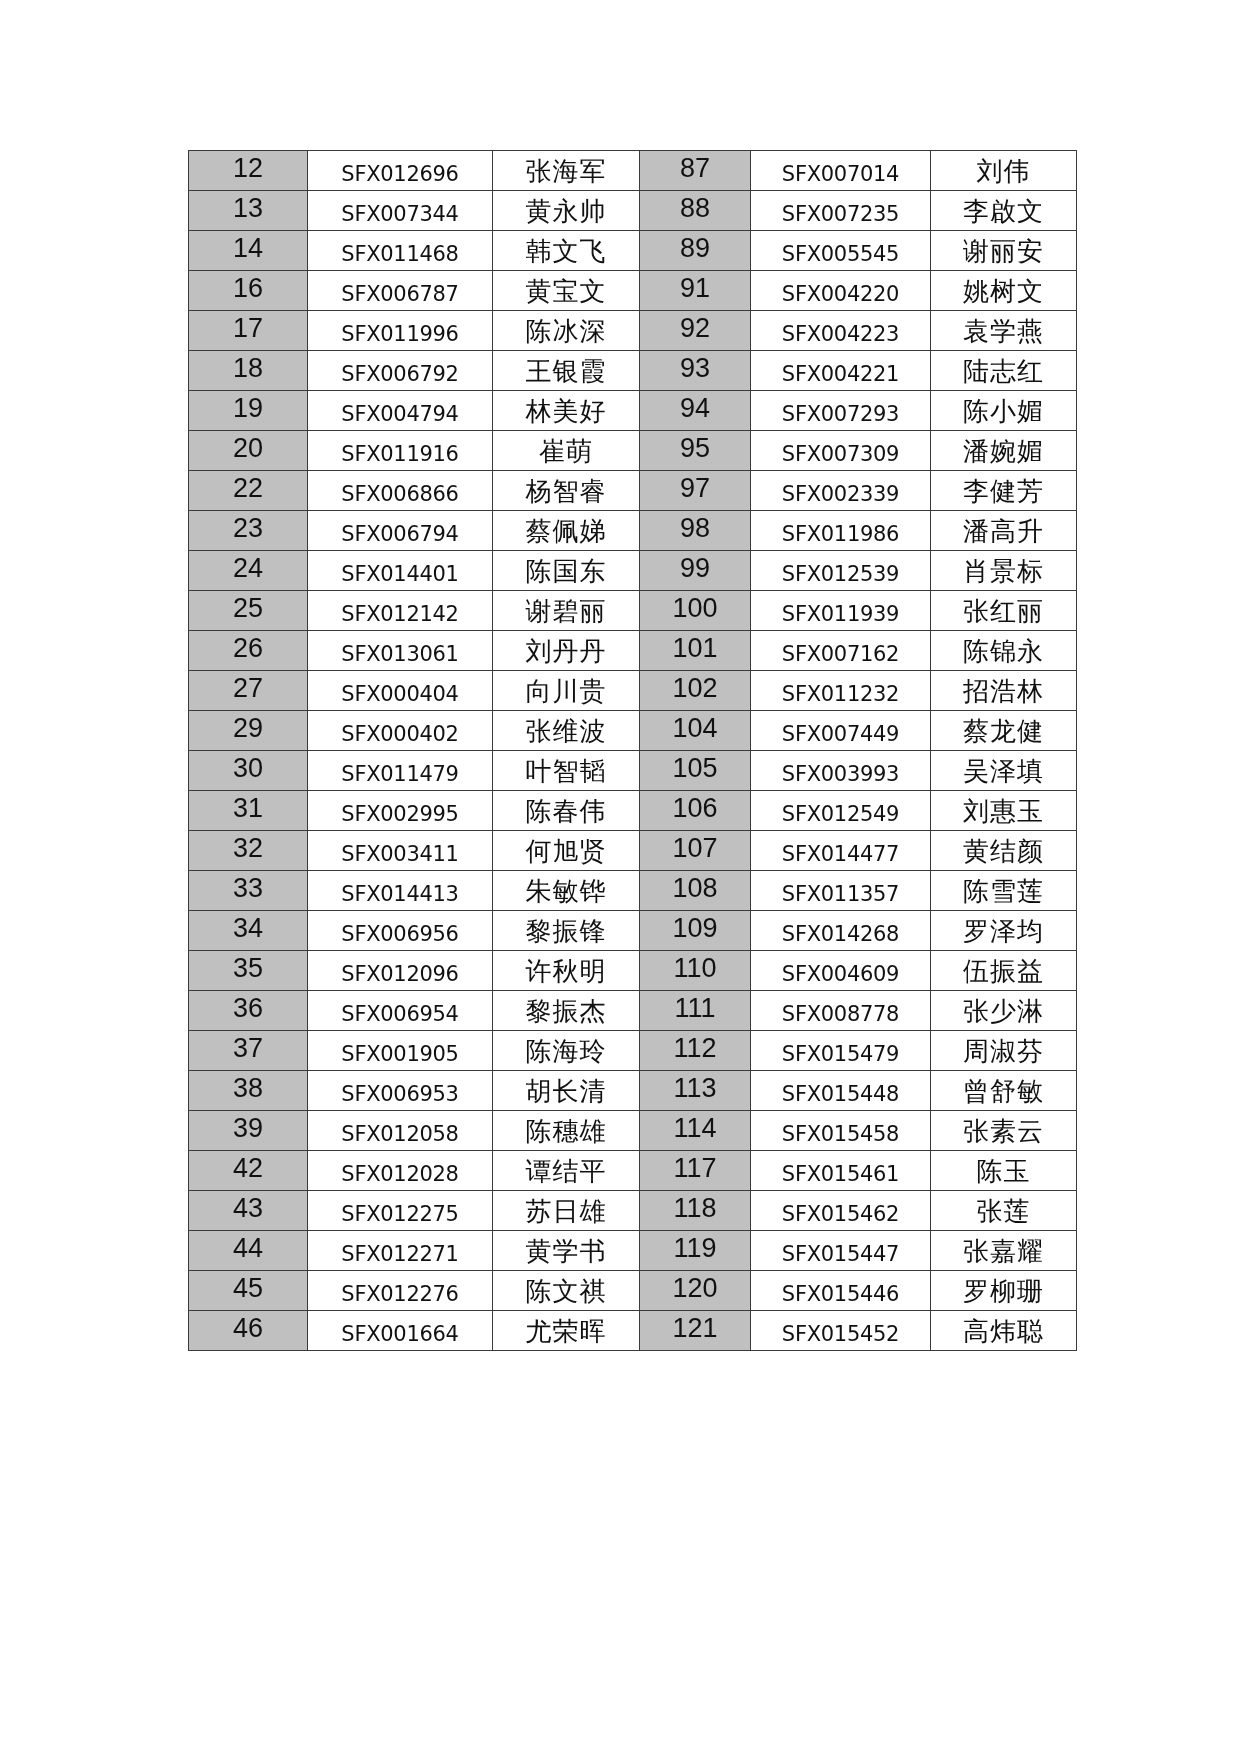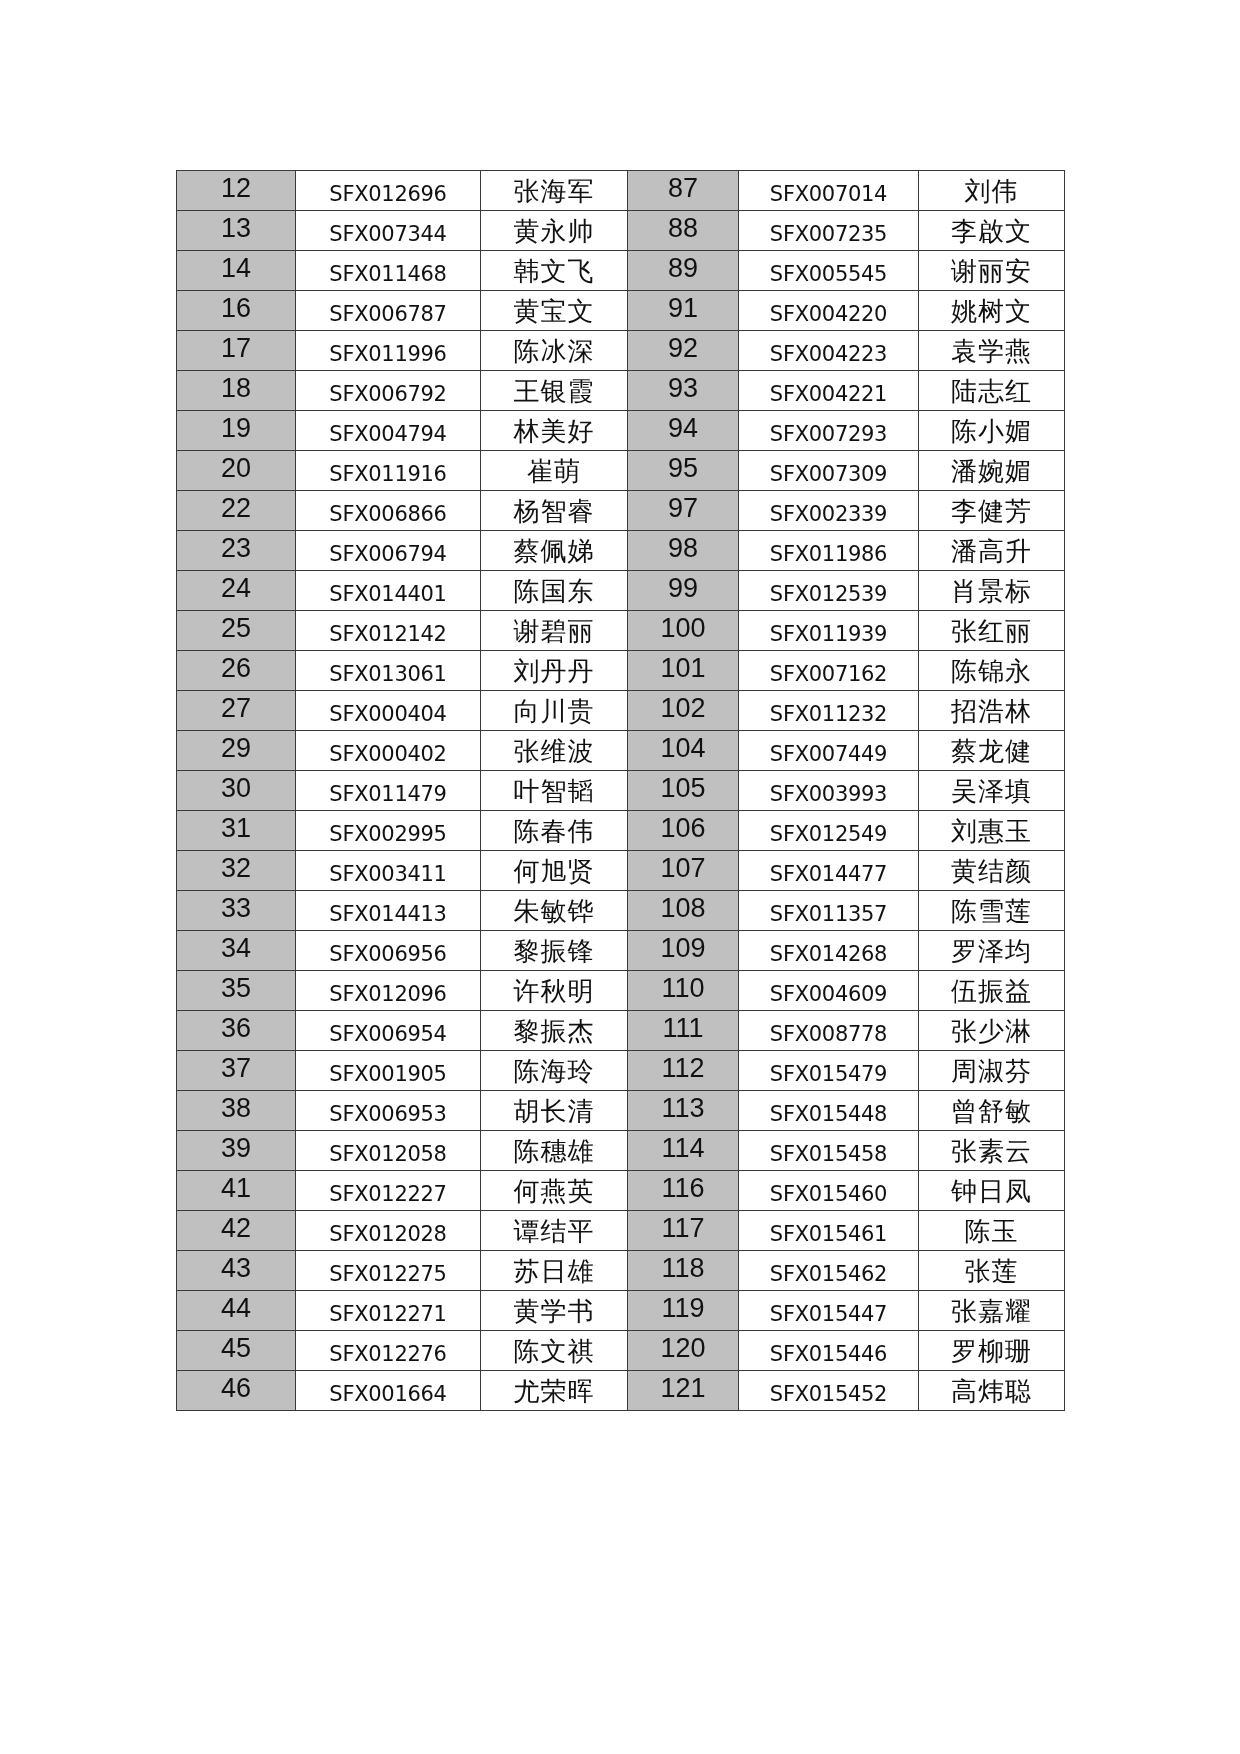--- a/index.html
+++ b/index.html
@@ -8,26 +8,25 @@
       background: #ffffff;
     }
     body {
       width: 1240px;
       height: 1754px;
       position: relative;
       overflow: hidden;
     }
     .roster {
       position: absolute;
-      left: 176px;
+      left: 188px;
       top: 150px;
       border-collapse: collapse;
       table-layout: fixed;
       width: 888px;
-      margin-top: 20px;
     }
     .roster td {
       border: 1.5px solid #3a3a3a;
       height: 39px;
       padding: 0;
       text-align: center;
       color: #111111;
       overflow: hidden;
       white-space: nowrap;
     }
@@ -266,28 +265,20 @@
       </tr>
       <tr>
         <td class="num">39</td>
         <td class="id">SFX012058</td>
         <td class="name">陈穗雄</td>
         <td class="num">114</td>
         <td class="id">SFX015458</td>
         <td class="name">张素云</td>
       </tr>
       <tr>
-        <td class="num">41</td>
-        <td class="id">SFX012227</td>
-        <td class="name">何燕英</td>
-        <td class="num">116</td>
-        <td class="id">SFX015460</td>
-        <td class="name">钟日凤</td>
-      </tr>
-      <tr>
         <td class="num">42</td>
         <td class="id">SFX012028</td>
         <td class="name">谭结平</td>
         <td class="num">117</td>
         <td class="id">SFX015461</td>
         <td class="name">陈玉</td>
       </tr>
       <tr>
         <td class="num">43</td>
         <td class="id">SFX012275</td>

